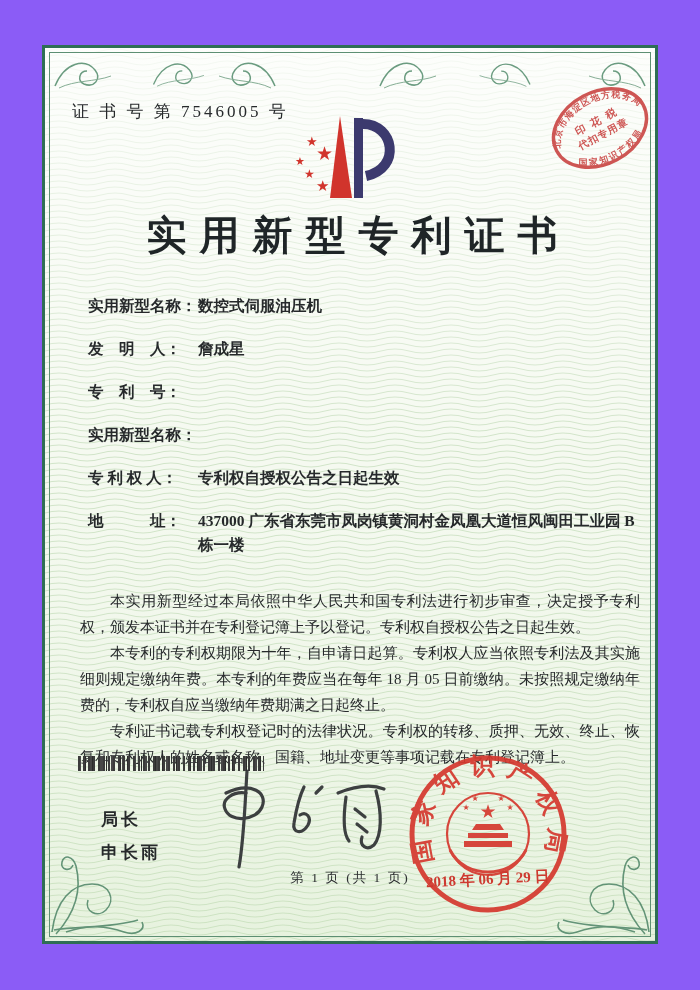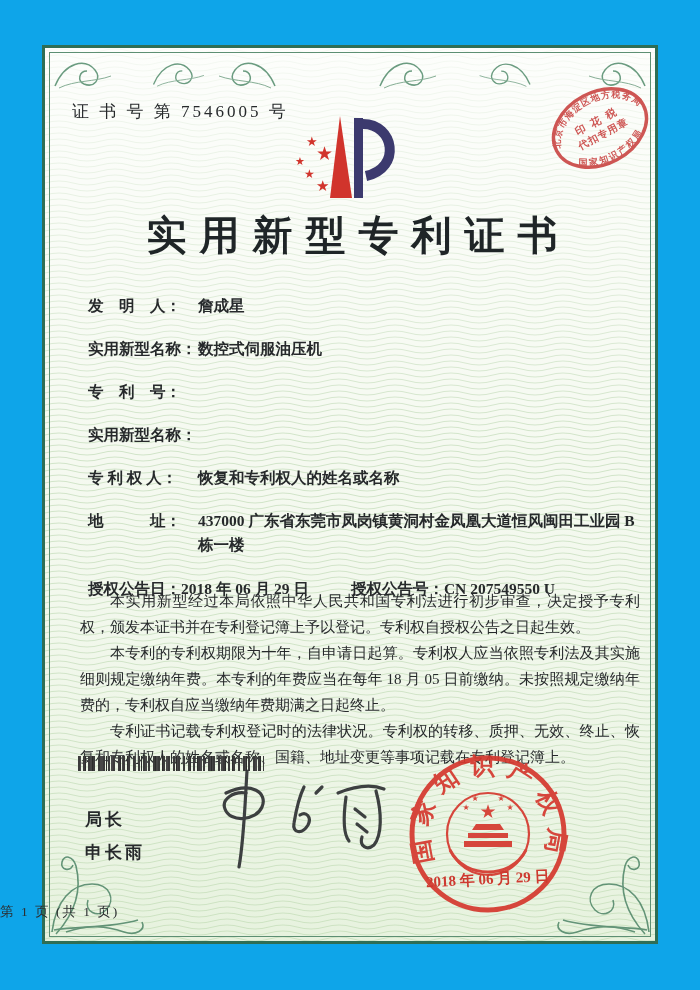--- a/index.html
+++ b/index.html
@@ -1,18 +1,18 @@
 <!DOCTYPE html>
 <html><head>
 <meta charset="utf-8">
 <style>
   html,body{margin:0;padding:0;background:#e9e9e6;}
   .page{
     position:relative;width:700px;height:990px;margin:0 auto;
-    background:#0ea5e9;overflow:hidden;
+    background:#8b5cf6;overflow:hidden;
     font-family:"Liberation Serif","DejaVu Serif",serif;
     color:#26292b;
   }
   .guilloche{position:absolute;left:45px;top:48px;z-index:0;}
   .frame-outer{position:absolute;left:42px;top:45px;right:42px;bottom:46px;border:3px solid #2f6e55;z-index:1;pointer-events:none;}
   .frame-inner{position:absolute;left:49px;top:52px;right:49px;bottom:53px;border:1px solid #5d8f73;z-index:1;pointer-events:none;}
   .ornament{position:absolute;z-index:1;pointer-events:none;}
   .cert-no{position:absolute;left:72px;top:100px;z-index:2;font-size:17px;letter-spacing:3px;font-weight:500;}
   .logo{position:absolute;left:276px;top:110px;z-index:2;}
   .stamp{position:absolute;left:520px;top:50px;z-index:3;opacity:.88;}
@@ -25,24 +25,24 @@
   .frow.address{margin-bottom:20px;}
   .grant-row{display:flex;}
   .grant-row .right{margin-left:42px;white-space:nowrap;}
   .paras{position:absolute;left:80px;right:60px;top:588px;z-index:2;font-size:15px;line-height:26px;font-weight:500;text-align:justify;}
   .paras p{margin:0;text-indent:2em;}
   .barcode{position:absolute;left:78px;top:756px;width:186px;height:15px;z-index:2;
     background-image:
       repeating-linear-gradient(90deg,#3b3b3b 0 2px,rgba(0,0,0,0) 2px 5px),
       repeating-linear-gradient(90deg,#2c2c2c 0 1px,rgba(0,0,0,0) 1px 7px),
       repeating-linear-gradient(90deg,#474747 0 3px,rgba(0,0,0,0) 3px 11px);}
-  .signoff{position:absolute;left:85px;top:803px;z-index:2;font-size:17px;letter-spacing:3px;font-weight:600;line-height:33px;}
+  .signoff{position:absolute;left:101px;top:803px;z-index:2;font-size:17px;letter-spacing:3px;font-weight:600;line-height:33px;}
   .signature{position:absolute;left:192px;top:763px;z-index:2;}
   .seal{position:absolute;left:392px;top:738px;z-index:3;opacity:.92;}
-  .footer{position:absolute;left:0;right:0;top:903px;z-index:2;text-align:left;font-size:13.5px;letter-spacing:2px;color:#2c2f31;}
+  .footer{position:absolute;left:0;right:0;top:869px;z-index:2;text-align:center;font-size:13.5px;letter-spacing:2px;color:#2c2f31;}
 </style>
 </head>
 <body>
 
 <div class="page">
 
   <svg class="guilloche" width="610" height="894">
     <defs>
       <pattern id="gw" width="56" height="6" patternUnits="userSpaceOnUse">
         <path d="M0 3 Q 14 -1 28 3 T 56 3" fill="none" stroke="#bcd8b0" stroke-width="1"></path>
@@ -124,44 +124,40 @@
       <text x="19" y="55" font-size="11">★</text>
       <text x="28" y="68" font-size="12">★</text>
       <text x="40" y="81" font-size="15">★</text>
     </g>
   </svg>
 
   <div class="title">实用新型专利证书</div>
 
   <div class="fields">
     <div class="frow">
+      <span class="lbl">实用新型名称：</span>
+      <span class="val">数控式伺服油压机</span>
+    </div>
+    <div class="frow">
       <span class="lbl">发　明　人：</span>
       <span class="val">詹成星</span>
     </div>
     <div class="frow">
+      <span class="lbl">专　利　号：</span>
+    </div>
+    <div class="frow">
       <span class="lbl">实用新型名称：</span>
-      <span class="val">数控式伺服油压机</span>
-    </div>
-    <div class="frow">
-      <span class="lbl">专　利　号：</span>
-    </div>
-    <div class="frow">
-      <span class="lbl">实用新型名称：</span>
     </div>
     <div class="frow">
       <span class="lbl">专 利 权 人：</span>
-      <span class="val">恢复和专利权人的姓名或名称</span>
+      <span class="val">专利权自授权公告之日起生效</span>
     </div>
     <div class="frow address">
       <span class="lbl">地　　　址：</span>
       <span class="val">437000 广东省东莞市凤岗镇黄洞村金凤凰大道恒风闽田工业园 B 栋一楼</span>
-    </div>
-    <div class="grant-row">
-      <span class="left"><span>授权公告日：</span><span>2018 年 06 月 29 日</span></span>
-      <span class="right"><span>授权公告号：</span><span>CN 207549550 U</span></span>
     </div>
   </div>
 
   <div class="paras">
     <p>本实用新型经过本局依照中华人民共和国专利法进行初步审查，决定授予专利权，颁发本证书并在专利登记簿上予以登记。专利权自授权公告之日起生效。</p>
     <p>本专利的专利权期限为十年，自申请日起算。专利权人应当依照专利法及其实施细则规定缴纳年费。本专利的年费应当在每年 18 月 05 日前缴纳。未按照规定缴纳年费的，专利权自应当缴纳年费期满之日起终止。</p>
     <p>专利证书记载专利权登记时的法律状况。专利权的转移、质押、无效、终止、恢复和专利权人的姓名或名称、国籍、地址变更等事项记载在专利登记簿上。</p>
   </div>
 
   <div class="barcode"></div>

